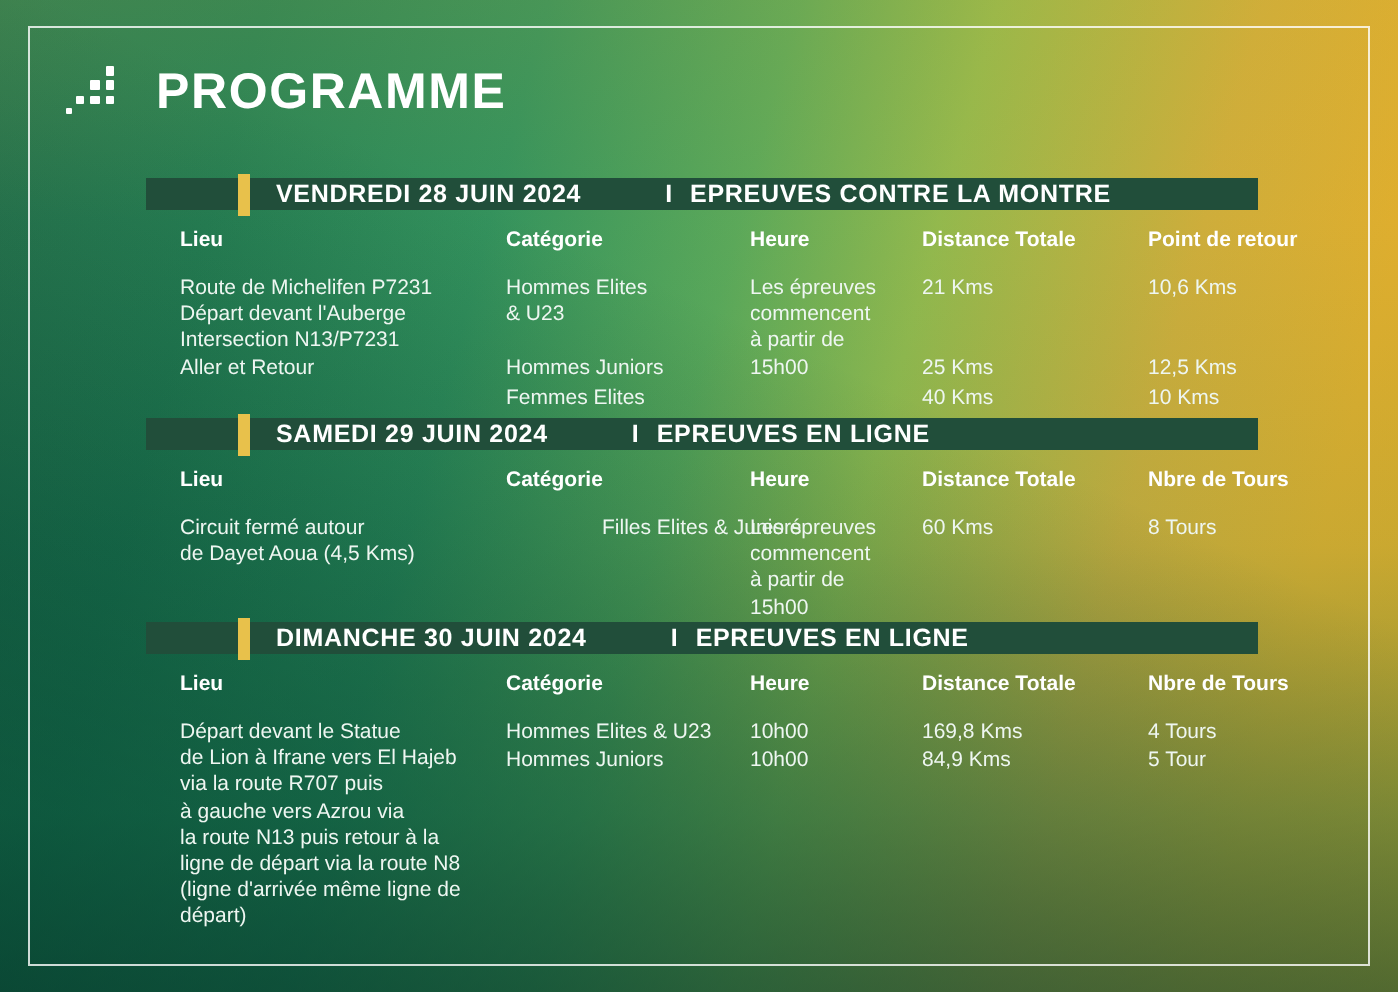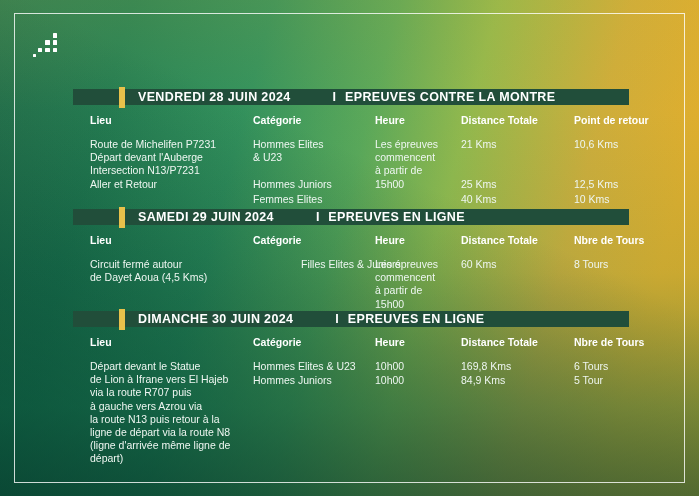--- a/index.html
+++ b/index.html
@@ -192,20 +192,21 @@
     <div class="title-row">
       <span class="dot-logo">
         <i style="left:19.5px; top:0px;"></i>
         <i style="left:12.0px; top:7.4px;"></i>
         <i style="left:19.5px; top:7.4px;"></i>
         <i style="left:4.5px;  top:14.8px;"></i>
         <i style="left:12.0px; top:14.8px;"></i>
         <i style="left:19.5px; top:14.8px;"></i>
         <i style="left:0px;    top:21.0px; width:3.4px; height:3.4px;"></i>
       </span>
+      <span class="page-title">PROGRAMME</span>
     </div>
 
     <div class="section" style="top:89px;">
       <div class="section-header">
         <span class="accent"></span>
         <span class="sh-text">
           <span class="sh-date">VENDREDI 28 JUIN 2024</span>
           <span class="sh-sep">I</span>
           <span class="sh-type">EPREUVES CONTRE LA MONTRE</span>
         </span>
@@ -304,21 +305,21 @@
 via la route R707 puis
 à gauche vers Azrou via
 la route N13 puis retour à la
 ligne de départ via la route N8
 (ligne d'arrivée même ligne de
 départ)</span>
 
           <span class="cell c1" style="top:0px;">Hommes Elites &amp; U23</span>
           <span class="cell c2" style="top:0px;">10h00</span>
           <span class="cell c3" style="top:0px;">169,8 Kms</span>
-          <span class="cell c4" style="top:0px;">6 Tours</span>
+          <span class="cell c4" style="top:0px;">4 Tours</span>
 
           <span class="cell c1" style="top:14px;">Hommes Juniors</span>
           <span class="cell c2" style="top:14px;">10h00</span>
           <span class="cell c3" style="top:14px;">84,9 Kms</span>
           <span class="cell c4" style="top:14px;">5 Tour</span>
         </div>
       </div>
     </div>
 
   </div>

